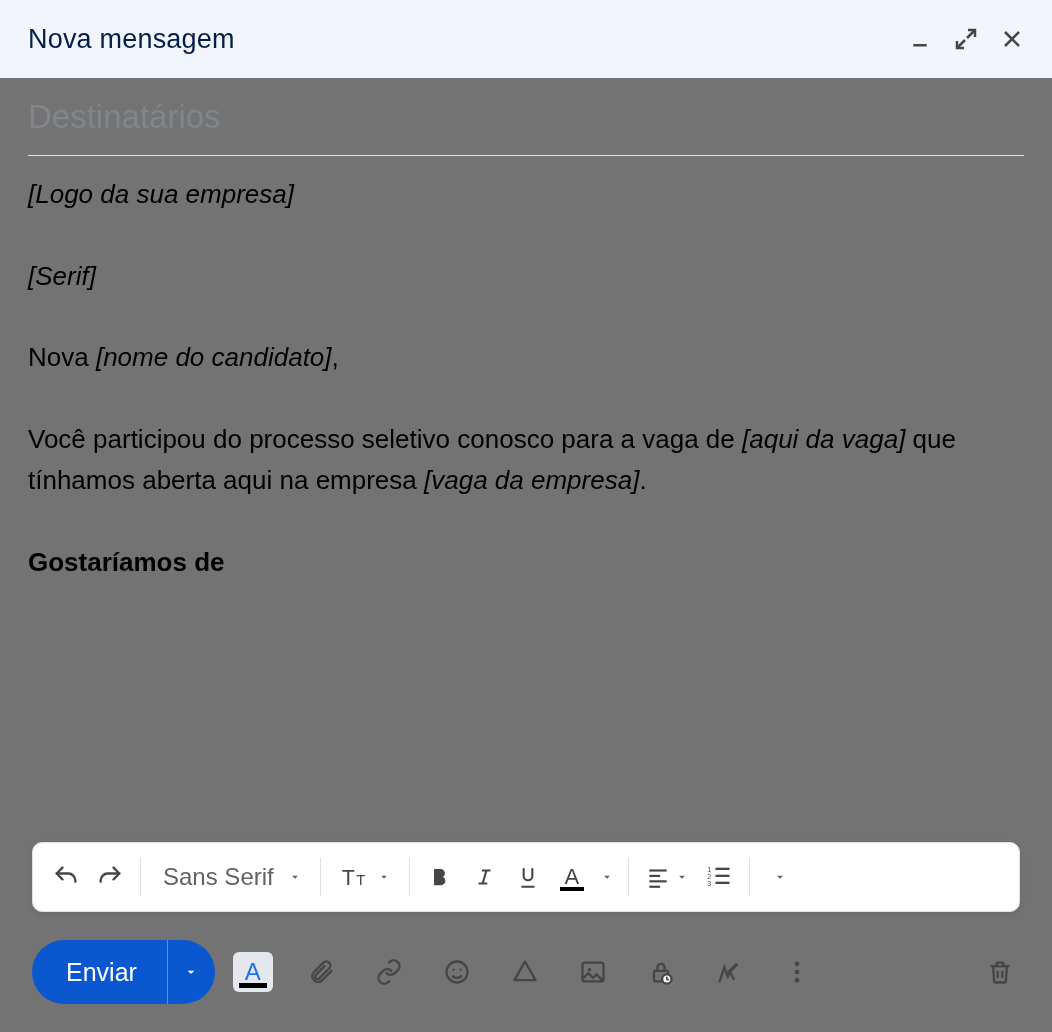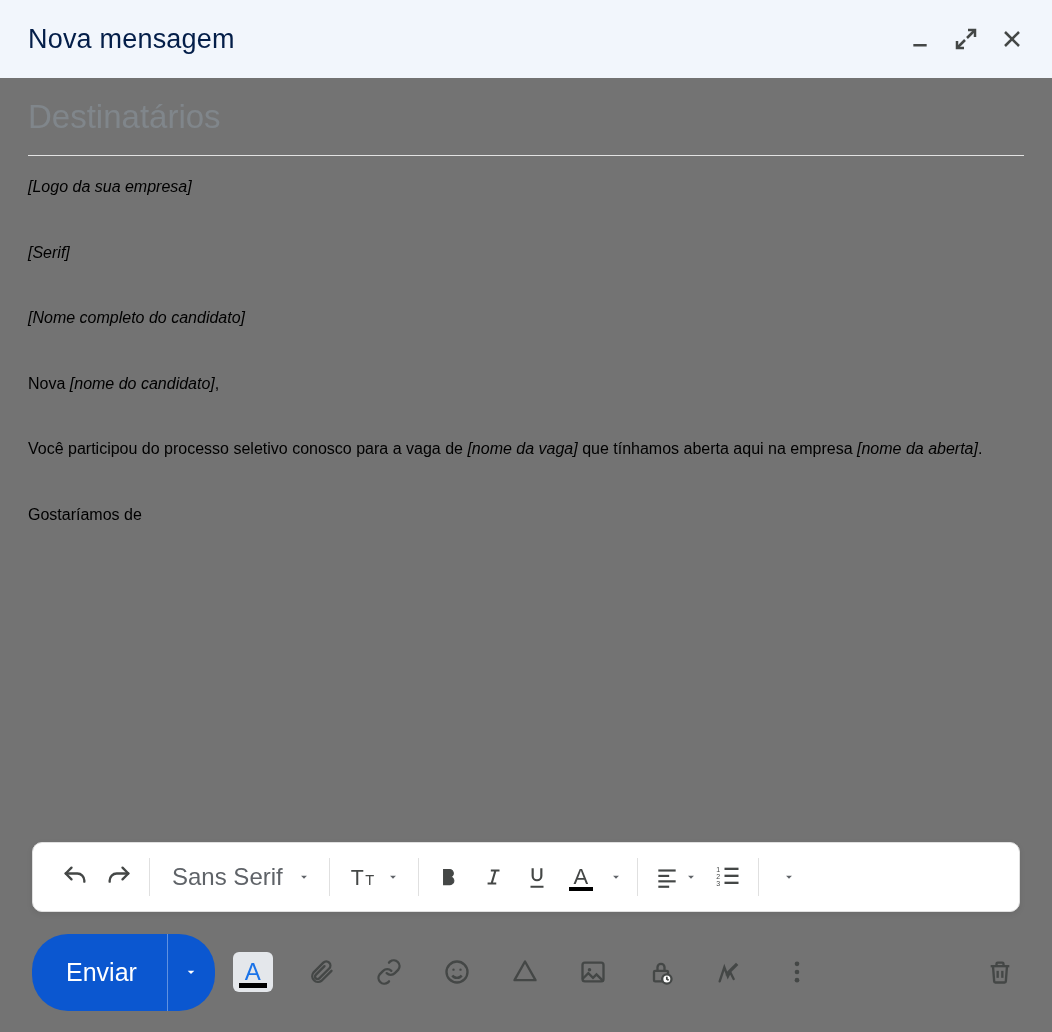--- a/index.html
+++ b/index.html
@@ -7,35 +7,35 @@
   .compose-window { width: 1052px; height: 1032px; display: flex; flex-direction: column; background: #737373; }
   .titlebar { background: #f2f6fc; height: 78px; display: flex; align-items: center; padding: 0 28px 0 28px; }
   .titlebar-title { color: #041e49; font-size: 27px; font-weight: 500; flex: 1; letter-spacing: 0.2px; }
   .titlebar-actions { display: flex; align-items: center; gap: 22px; color: #444746; }
   .titlebar-actions .ic { width: 24px; height: 24px; display: inline-flex; align-items: center; justify-content: center; cursor: pointer; }
   .fields { padding: 0 28px; }
   .field-row { border-bottom: 1px solid #e3e3e3; height: 78px; display: flex; align-items: center; }
   .field-input { border: none; outline: none; width: 100%; font-size: 33px; color: #222; background: transparent; }
   .field-input::placeholder { color: #80868b; }
   .body-area { padding: 18px 28px 0 28px; flex: 1; overflow: hidden; }
-  .body-area p { font-size: 16px; line-height: 1.6; color: #000; margin-bottom: 40px; }
-  .body-area p:last-child { margin-bottom: 0; }
+  .body-area p { font-size: 26px; line-height: 1.6; color: #000; margin-bottom: 40px; }
+  .body-area p:last-child { margin-bottom: 0; font-weight: bold; }
   .body-area em, .body-area i { font-style: italic; }
   .format-bar-wrap { padding: 0 32px; }
-  .format-bar { height: 70px; background: #fff; border: 1px solid #e0e0e0; border-radius: 10px; box-shadow: 0 2px 6px rgba(0,0,0,0.08); display: flex; align-items: center; padding: 0 20px; gap: 0; }
+  .format-bar { height: 70px; background: #fff; border: 1px solid #e0e0e0; border-radius: 10px; box-shadow: 0 2px 6px rgba(0,0,0,0.08); display: flex; align-items: center; padding: 0 11px; gap: 0; }
   .fb-sep { width: 1px; height: 38px; background: #e0e0e0; margin: 0 8px; }
   .fb-btn { display: inline-flex; align-items: center; justify-content: center; height: 44px; min-width: 44px; border-radius: 4px; cursor: pointer; color: #444746; }
   .fb-font { display: inline-flex; align-items: center; gap: 14px; padding: 0 10px 0 14px; cursor: pointer; color: #444746; }
   .fb-font-label { font-size: 24px; color: #5f6368; }
   .fb-caret { display: inline-flex; }
   .fb-textcolor { position: relative; display: inline-flex; align-items: center; justify-content: center; width: 44px; height: 44px; cursor: pointer; color: #444746; }
   .fb-textcolor .letter { font-size: 22px; font-weight: 400; line-height: 1; }
   .fb-textcolor .bar { position: absolute; bottom: 8px; left: 10px; right: 10px; height: 4px; background: #000; }
   .bottom-bar { height: 120px; display: flex; align-items: center; padding: 0 32px; gap: 18px; }
-  .send-btn { display: inline-flex; align-items: center; background: #0b57d0; color: #fff; border-radius: 36px; height: 77px; overflow: hidden; cursor: pointer; justify-content: center; }
+  .send-btn { display: inline-flex; align-items: center; background: #0b57d0; color: #fff; border-radius: 36px; height: 64px; overflow: hidden; cursor: pointer; justify-content: center; }
   .send-btn .send-label { padding: 0 30px 0 34px; font-size: 25px; font-weight: 500; }
   .send-btn .send-split { width: 48px; height: 100%; display: inline-flex; align-items: center; justify-content: center; border-left: 1px solid rgba(255,255,255,0.35); }
   .bottom-icons { display: flex; align-items: center; gap: 28px; flex: 1; color: #444746; }
   .bottom-icons .bic { width: 40px; height: 40px; display: inline-flex; align-items: center; justify-content: center; cursor: pointer; border-radius: 6px; }
   .bottom-icons .bic.active { background: #e4e7eb; }
   .ink-color { position: relative; display: inline-flex; align-items: center; justify-content: center; width: 40px; height: 40px; cursor: pointer; }
   .ink-color .letter { font-size: 24px; color: #1a73e8; line-height: 1; }
   .ink-color .bar { position: absolute; bottom: 4px; left: 6px; right: 6px; height: 5px; background: #000; }
   .trash { margin-left: auto; }
   svg { display: block; }
@@ -72,26 +72,25 @@
 
   <div class="fields">
     <div class="field-row">
       <input class="field-input" placeholder="Destinatários" style="">
     </div>
   </div>
 
   <div class="body-area">
     <p><i>[Logo da sua empresa]</i></p>
     <p><i>[Serif]</i></p>
-    <p><i>[Nome completo do candidato]</i></p>
     <p>
       <span>Nova </span><i>[nome do candidato]</i><span>,</span>
     </p>
     <p>
-      <span>Você participou do processo seletivo conosco para a vaga de </span><i>[nome da vaga]</i><span> que tínhamos aberta aqui na empresa </span><i>[nome da aberta]</i><span>.</span>
+      <span>Você participou do processo seletivo conosco para a vaga de </span><i>[aqui da vaga]</i><span> que tínhamos aberta aqui na empresa </span><i>[vaga da empresa]</i><span>.</span>
     </p>
     <p><span>Gostaríamos de</span></p>
   </div>
 
   <div class="format-bar-wrap">
     <div class="format-bar">
       <span class="fb-btn">
         <svg width="28" height="28" viewBox="0 0 24 24" fill="none" stroke="#444746" stroke-width="2" stroke-linecap="round" stroke-linejoin="round">
             <path d="M9 14L4 9l5-5"></path>
             <path d="M4 9h10a6 6 0 0 1 6 6v1"></path>

